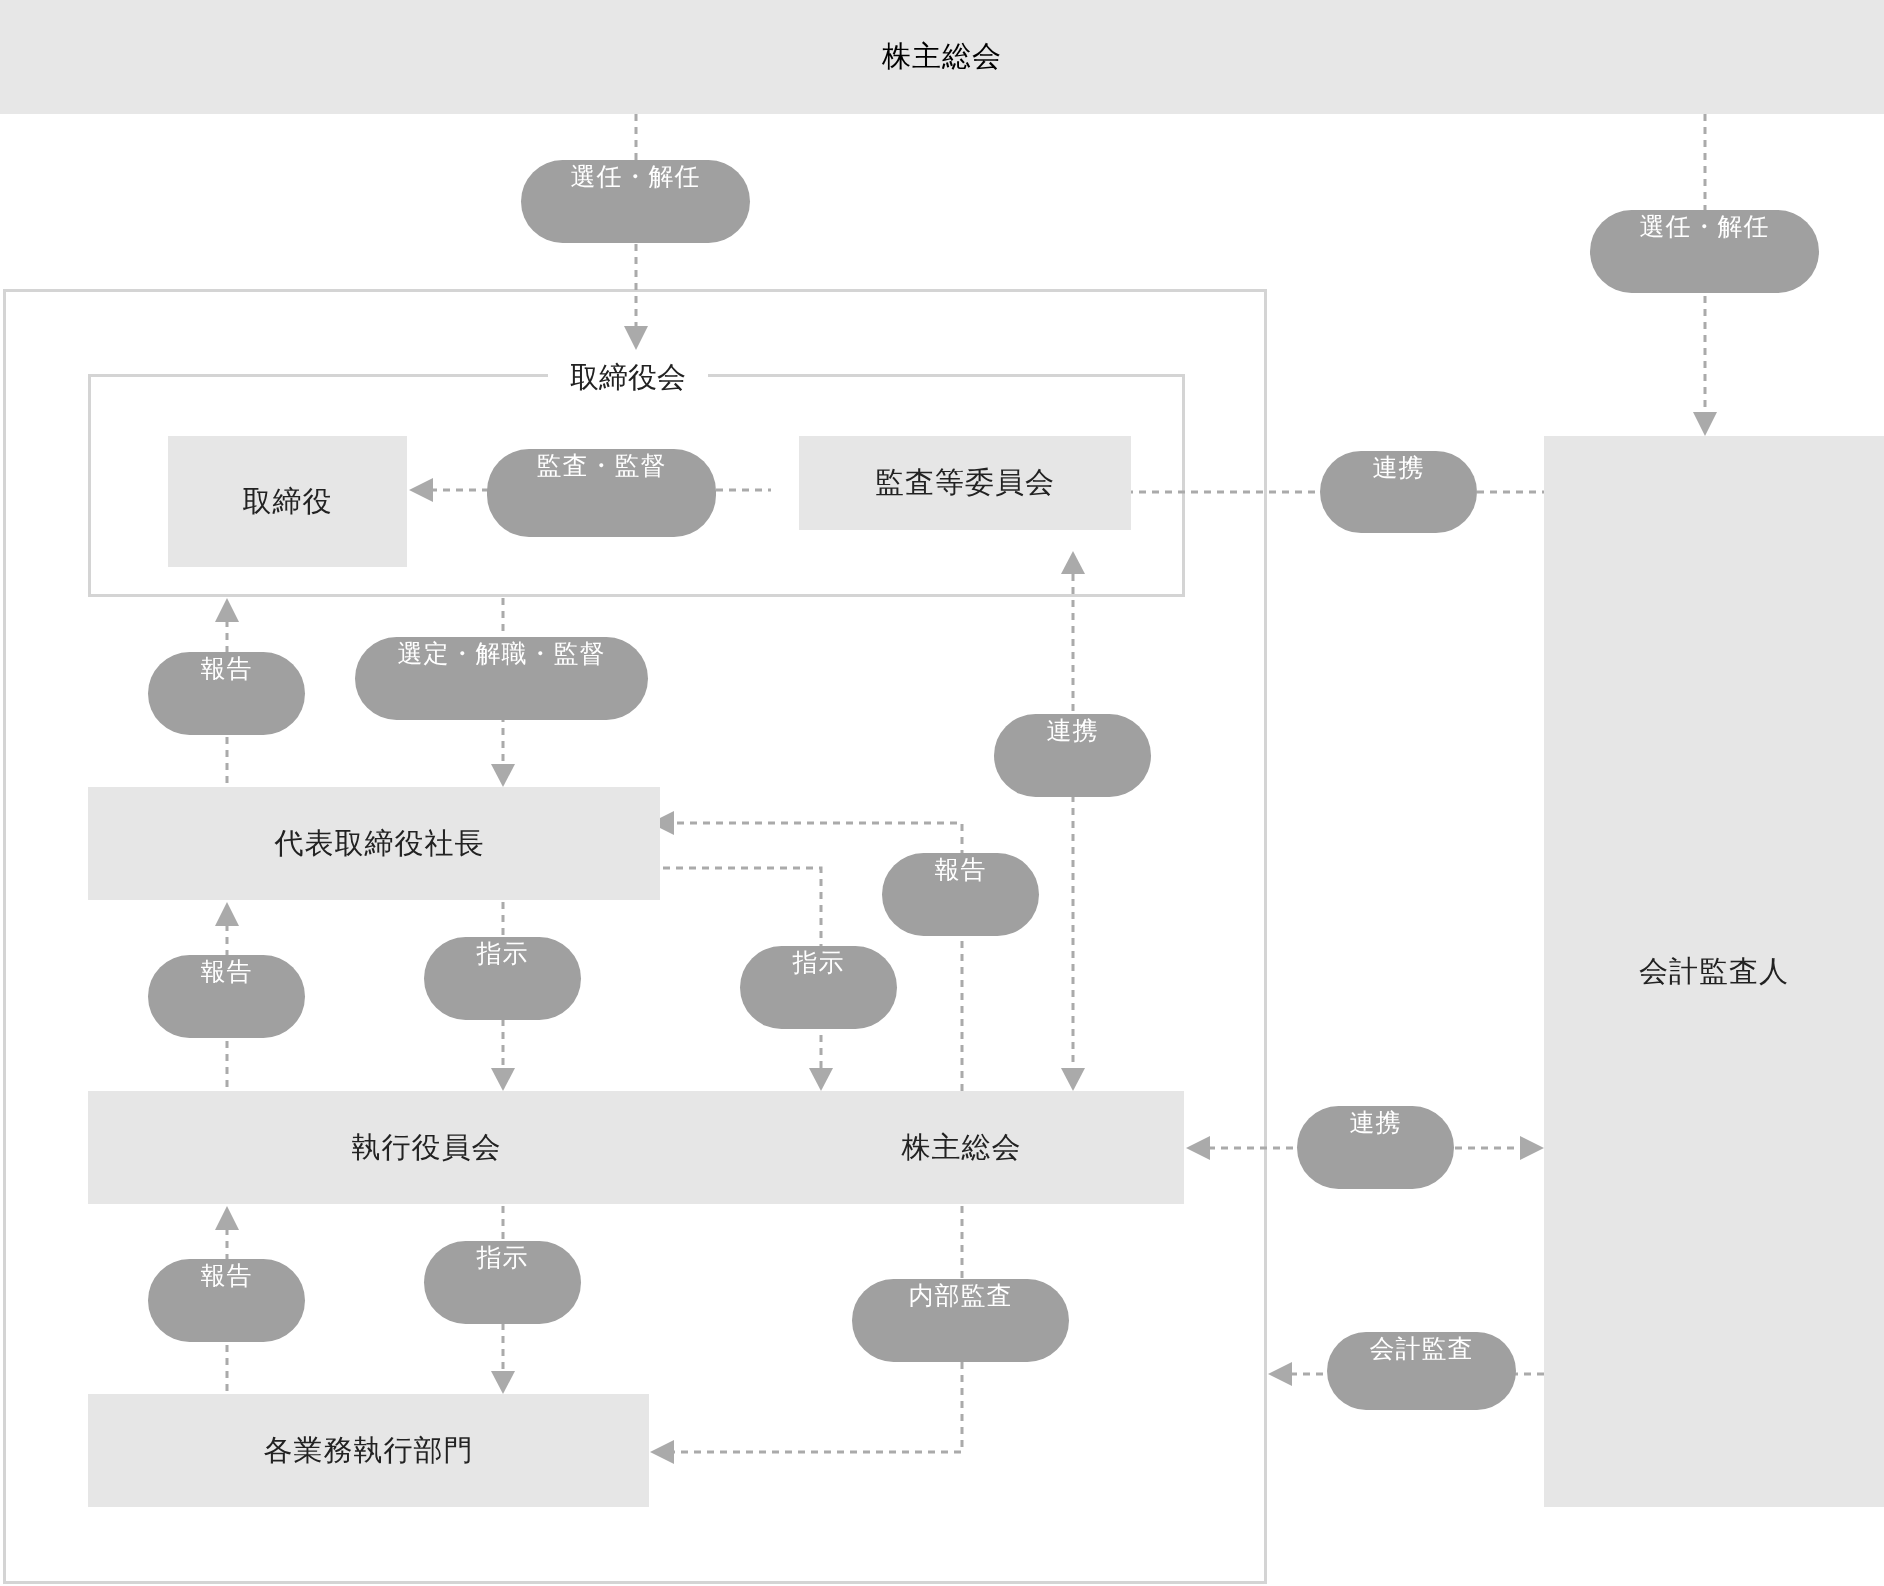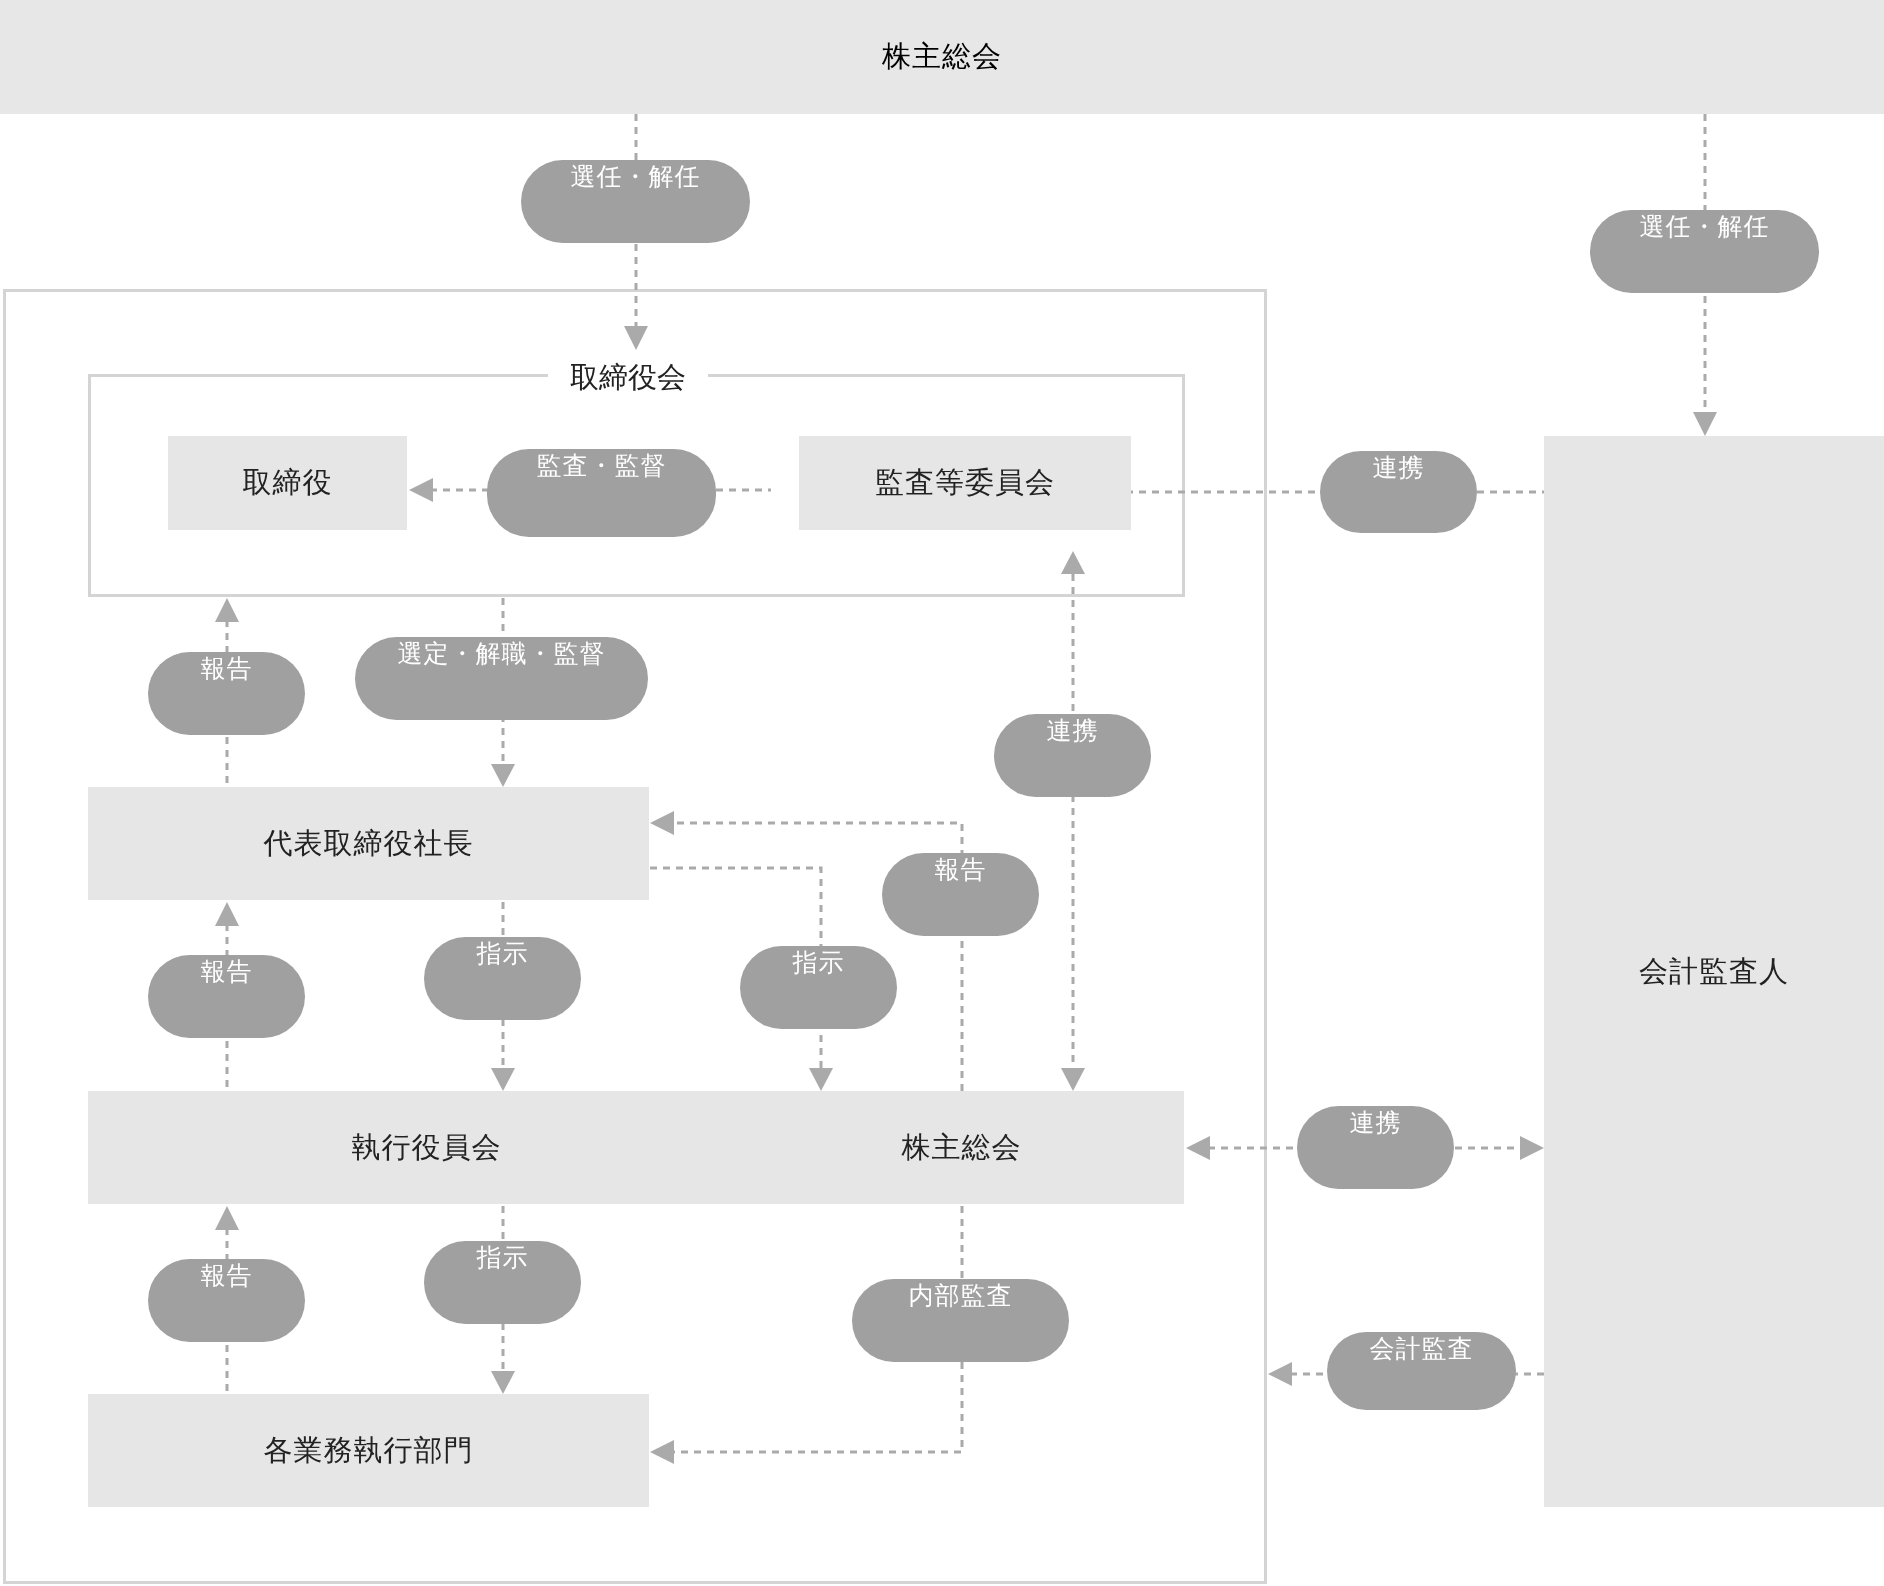--- a/index.html
+++ b/index.html
@@ -81,27 +81,27 @@
   <line class="dl" x1="503" y1="1206" x2="503" y2="1371"></line>
   <polygon class="ah" points="491,1371 515,1371 503,1394"></polygon>
 
   <polyline class="dl" points="962,1206 962,1452 672,1452"></polyline>
   <polygon class="ah" points="650,1452 674,1440 674,1464"></polygon>
 
   <line class="dl" x1="1290" y1="1374" x2="1544" y2="1374"></line>
   <polygon class="ah" points="1268,1374 1292,1362 1292,1386"></polygon>
 </svg>
 
-<div class="node" style="left:168px;top:436px;width:239px;height:94px;">
+<div class="node" style="left:168px;top:436px;width:239px;height:131px;">
   <span>取締役</span>
 </div>
 <div class="node" style="left:799px;top:436px;width:332px;height:94px;">
   <span>監査等委員会</span>
 </div>
-<div class="node" style="left:88px;top:787px;width:561px;height:113px;">
+<div class="node" style="left:88px;top:787px;width:561px;height:113px;padding-left:11px;">
   <span>代表取締役社長</span>
 </div>
 <div class="node" style="left:88px;top:1091px;width:677px;height:113px;">
   <span>執行役員会</span>
 </div>
 <div class="node" style="left:739px;top:1091px;width:445px;height:113px;">
   <span>株主総会</span>
 </div>
 <div class="node" style="left:88px;top:1394px;width:561px;height:113px;">
   <span>各業務執行部門</span>

